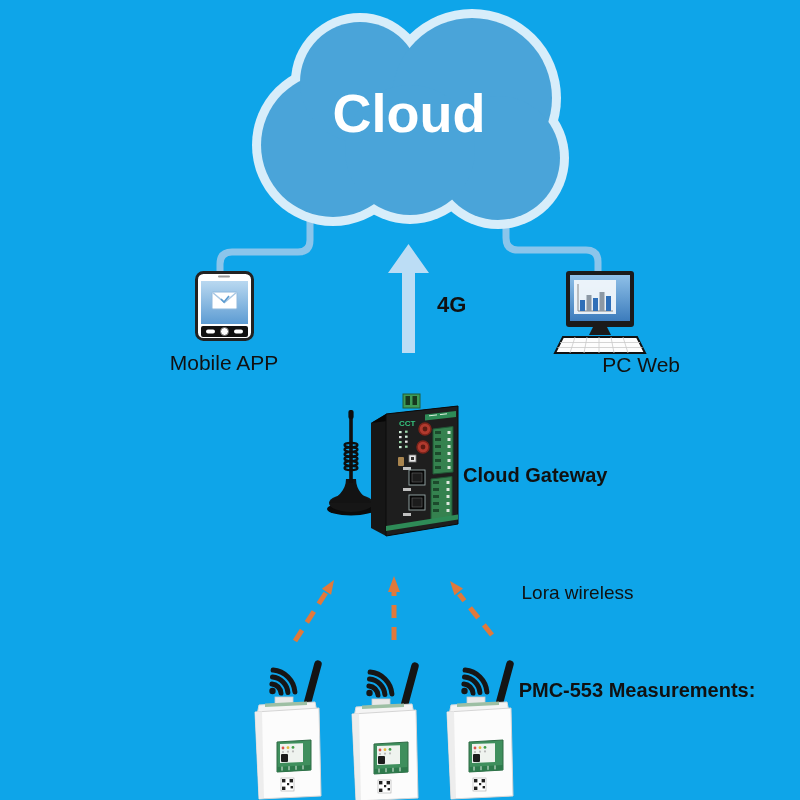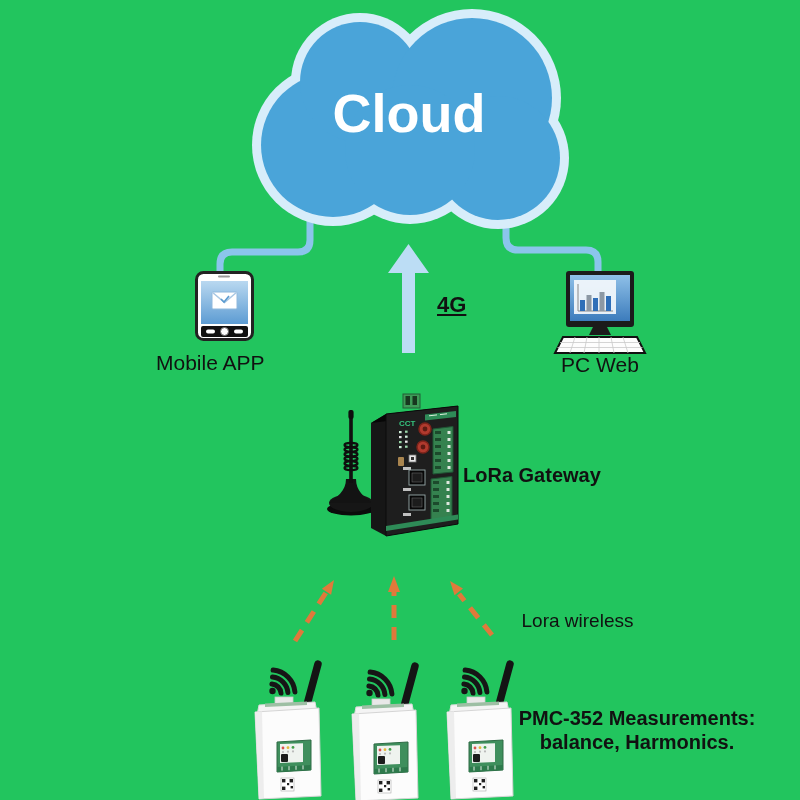--- a/index.html
+++ b/index.html
@@ -1,25 +1,25 @@
 <!DOCTYPE html>
 <html style="--cloud-fill: #4AA4D9; --cloud-halo: #D7EDFA; --connector: #8BC5EB; --uplink-arrow: #BCDDF5; --lora-arrow: #E0793B; --terminal-green: #35824F; --text: #111111;"><head>
 <meta charset="utf-8">
 <style>
   html,body{margin:0;padding:0;background:#fff;}
   .canvas{
-    position:relative;width:800px;height:800px;background:#22c55e;overflow:hidden;
+    position:relative;width:800px;height:800px;background:#0ea5e9;overflow:hidden;
     font-family:"Liberation Sans", sans-serif;color:var(--text,#111);
   }
   .canvas svg.art{position:absolute;left:0;top:0;}
   .lbl{position:absolute;color:var(--text,#111);white-space:nowrap;}
-  .lbl.center{text-align:center;white-space:normal;margin-top:28px;}
-  #lbl-mobile{left:156px;top:351px;width:160px;font-size:21px;}
-  #lbl-pc{left:520px;top:353px;width:160px;font-size:21px;text-align:center;}
-  #lbl-4g{left:437px;top:292px;font-size:22px;font-weight:bold;text-decoration:underline;}
+  .lbl.center{text-align:center;white-space:normal;}
+  #lbl-mobile{left:144px;top:351px;width:160px;font-size:21px;text-align:center;}
+  #lbl-pc{left:520px;top:353px;width:160px;font-size:21px;text-align:right;}
+  #lbl-4g{left:437px;top:292px;font-size:22px;font-weight:bold;}
   #lbl-gateway{left:463px;top:464px;font-size:20px;font-weight:bold;}
   #lbl-lora{left:495px;top:582px;width:165px;font-size:19px;line-height:21px;text-align:center;}
   #lbl-pmc{left:508px;top:678px;width:258px;font-size:20px;font-weight:bold;line-height:24px;text-align:center;}
   #lbl-lora span, #lbl-pmc span{display:block;}
 </style>
 </head>
 <body>
 
 <div class="canvas">
 
@@ -261,22 +261,21 @@
   </g>
 
   <use href="#pmc-meter" x="245" y="650"></use>
   <use href="#pmc-meter" x="342" y="652"></use>
   <use href="#pmc-meter" x="437" y="650"></use>
 </svg>
 
 <div class="lbl" id="lbl-mobile">Mobile APP</div>
 <div class="lbl" id="lbl-pc">PC Web</div>
 <div class="lbl" id="lbl-4g">4G</div>
-<div class="lbl" id="lbl-gateway">LoRa Gateway</div>
+<div class="lbl" id="lbl-gateway">Cloud Gateway</div>
 <div class="lbl center" id="lbl-lora">
   <span>Lora wireless</span>
 </div>
 <div class="lbl center" id="lbl-pmc">
-  <span>PMC-352 Measurements:</span>
-  <span>balance, Harmonics.</span>
+  <span>PMC-553 Measurements:</span>
 </div>
 
 </div>
 
 </body></html>

